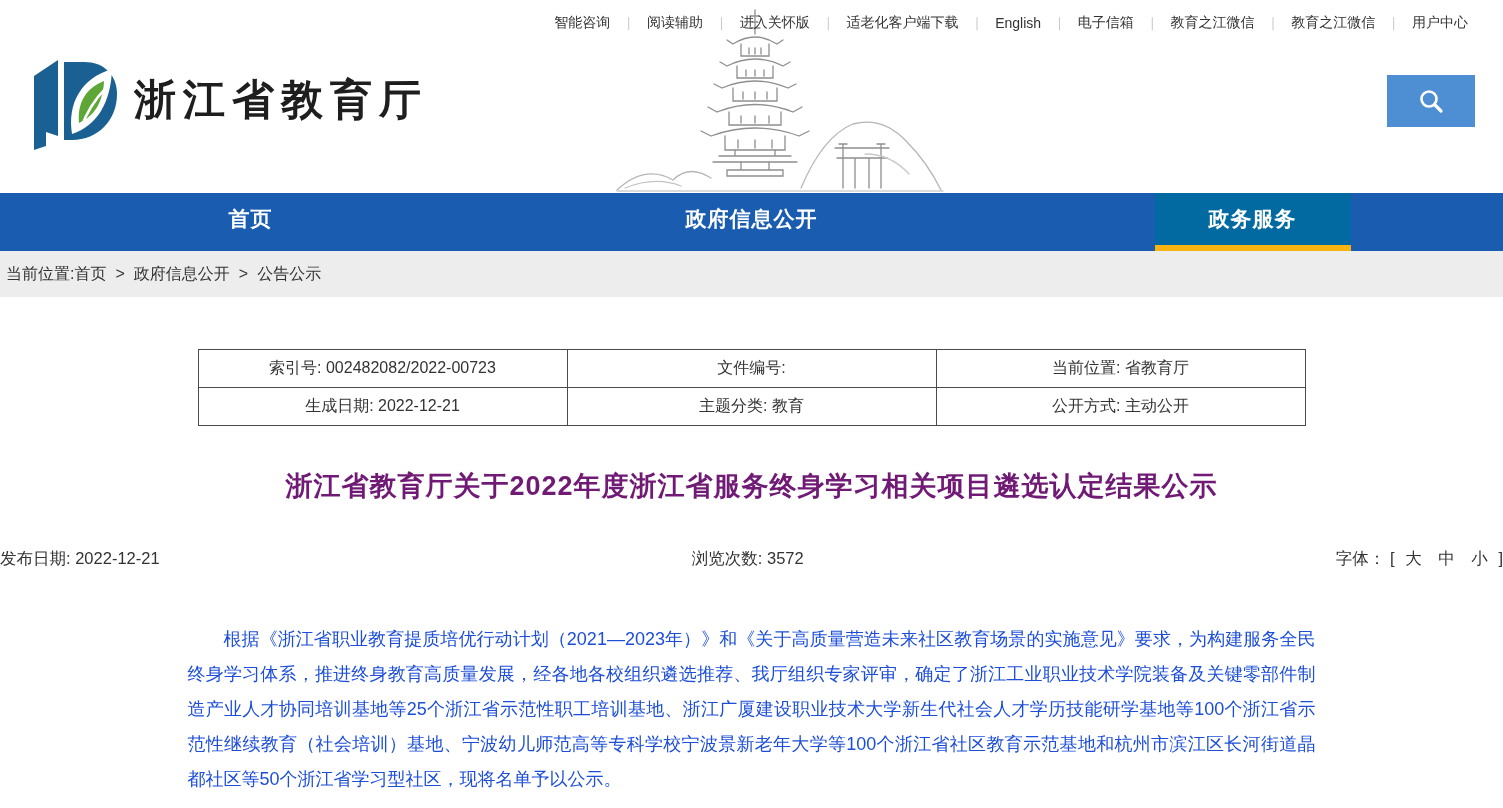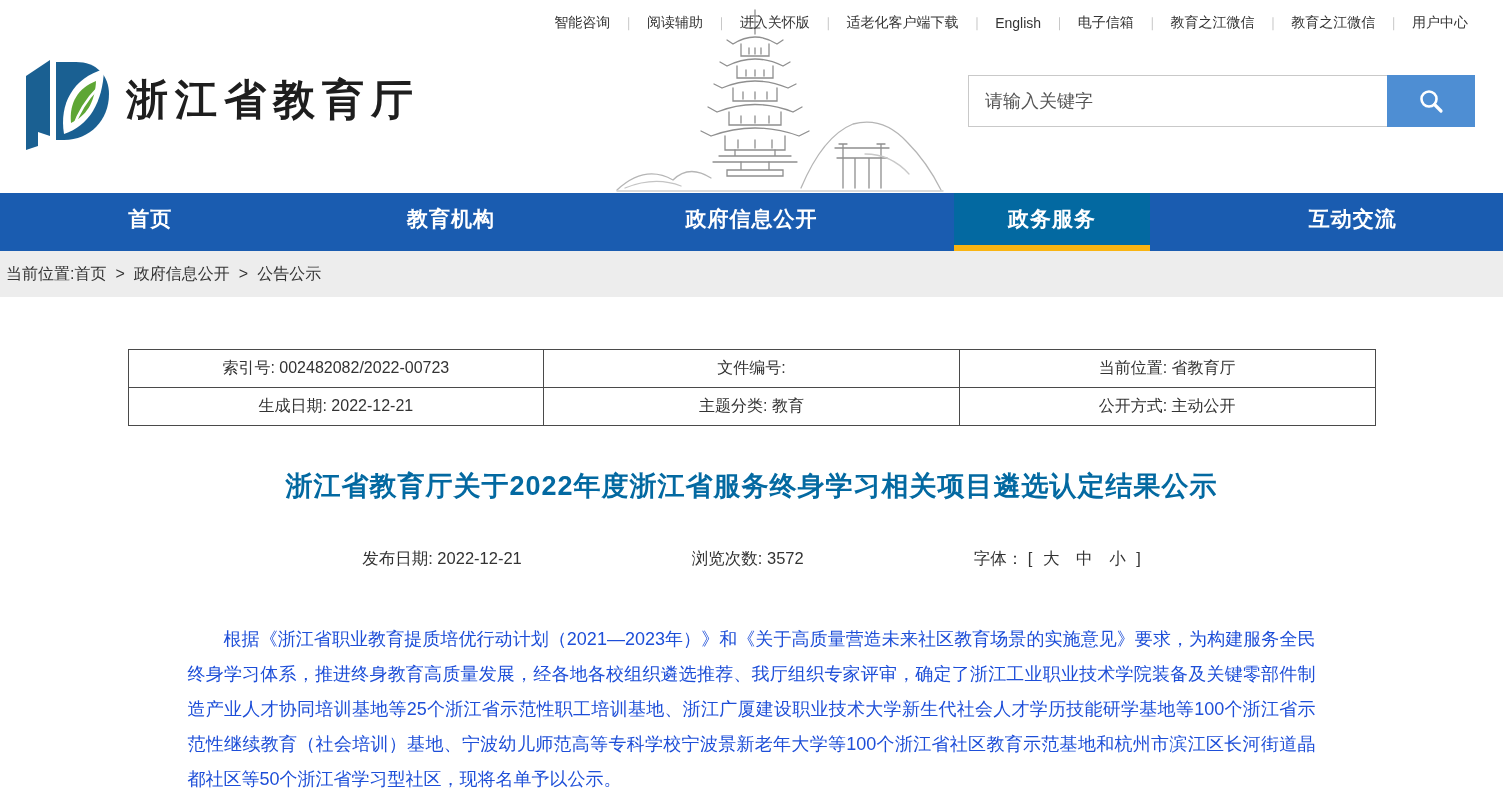--- a/index.html
+++ b/index.html
@@ -13,21 +13,21 @@
   
   .header { position:relative; height:193px; background:#fff; }
 
   .utility-bar {
     position:absolute; top:14px; right:23px; z-index:3;
     display:flex; align-items:center; font-size:14px; color:#333; white-space:nowrap;
   }
   .utility-bar .ulink { cursor:pointer; padding:0 12px; }
   .utility-bar .sep { color:#bbb; font-size:13px; }
 
-  .logo { position:absolute; left:16px; top:50px; display:flex; align-items:center; z-index:2; }
+  .logo { position:absolute; left:24px; top:50px; display:flex; align-items:center; z-index:2; }
   .logo-icon { width:100px; height:100px; }
   .logo-text {
     margin-left:10px; font-family:"Liberation Serif","DejaVu Serif",serif;
     font-size:42px; font-weight:bold; color:#1e1e1e; letter-spacing:7px; white-space:nowrap;
   }
 
   .pagoda { position:absolute; left:615px; top:4px; z-index:1; }
 
   .search-box {
     position:absolute; right:28px; top:75px; display:flex; z-index:2;
@@ -56,34 +56,34 @@
   
   .breadcrumb-bar {
     height:46px; background:#ededed; display:flex; align-items:center;
     padding-left:6px; font-size:16px; color:#333;
   }
   .breadcrumb-bar .crumb { cursor:pointer; }
   .breadcrumb-bar .bsep { margin:0 9px; color:#333; }
 
   
   .doc-table {
-    width:1248px; margin:52px auto 0; border-collapse:collapse; table-layout:fixed;
+    width:1108px; margin:52px auto 0; border-collapse:collapse; table-layout:fixed;
   }
   .doc-table td {
     border:1px solid #4a4a4a; height:38px; text-align:center;
     font-size:16px; color:#333; padding:0 6px;
   }
 
   
   .article-title {
     margin-top:42px; text-align:center; font-size:27px; font-weight:bold;
-    color:#0369a1; letter-spacing:1px;
+    color:#701a75; letter-spacing:1px;
   }
   .article-meta {
-    margin-top:44px; display:flex; justify-content:center; align-items:center;
+    margin-top:44px; display:flex; justify-content:space-between; align-items:center;
     gap:170px; font-size:16.5px; color:#333;
   }
   .meta-item { white-space:nowrap; }
   .font-size-ctrl { white-space:nowrap; }
   .font-size-ctrl .fs-opt { cursor:pointer; margin:0 6px; }
 
   .article-body {
     width:1128px; margin:52px auto 0; font-size:18px; line-height:35px;
     color:#1d4ed8; text-align:justify; text-indent:2em;
   }
@@ -149,54 +149,43 @@
     <path d="M228 184 L228 140 M266 184 L266 140 M220 144 L274 144 M222 154 L272 154 M224 140 L232 140 M262 140 L270 140 M240 154 L240 184 M254 154 L254 184"></path>
 
     <path d="M2 186 Q30 160 58 176 Q74 160 96 174" stroke="#b5b5b5"></path>
     <path d="M10 184 Q40 172 66 182" stroke="#c4c4c4"></path>
     <path d="M186 184 Q208 132 238 120 Q268 112 292 138 Q312 158 326 186" stroke="#b5b5b5"></path>
     <path d="M250 150 Q276 150 294 170" stroke="#c9c9c9"></path>
     <path d="M2 187 L328 187" stroke="#cfcfcf"></path>
   </svg>
 
   <div class="search-box">
-    <input class="search-input" type="text" placeholder="请输入关键字" style="">
     <button class="search-btn">
       <svg width="26" height="26" viewBox="0 0 26 26">
         <circle cx="11" cy="11" r="7.5" stroke="#ffffff" stroke-width="2.6" fill="none"></circle>
         <line x1="16.5" y1="16.5" x2="23" y2="23" stroke="#ffffff" stroke-width="3.2" stroke-linecap="round"></line>
       </svg>
     </button>
   </div>
 </div>
 
 <div class="nav">
   <div class="nav-cell">
     <span class="nav-pill">
         <span>首页</span>
       </span>
   </div>
   <div class="nav-cell">
     <span class="nav-pill">
-        <span>教育机构</span>
-      </span>
-  </div>
-  <div class="nav-cell">
-    <span class="nav-pill">
         <span>政府信息公开</span>
       </span>
   </div>
   <div class="nav-cell active">
     <span class="nav-pill">
         <span>政务服务</span>
-      </span>
-  </div>
-  <div class="nav-cell">
-    <span class="nav-pill">
-        <span>互动交流</span>
       </span>
   </div>
 </div>
 
 <div class="breadcrumb-bar">
   <span>当前位置:</span>
   <span class="crumb">首页</span>
   <span class="bsep">&gt;</span>
   <span class="crumb">政府信息公开</span>
   <span class="bsep">&gt;</span>

